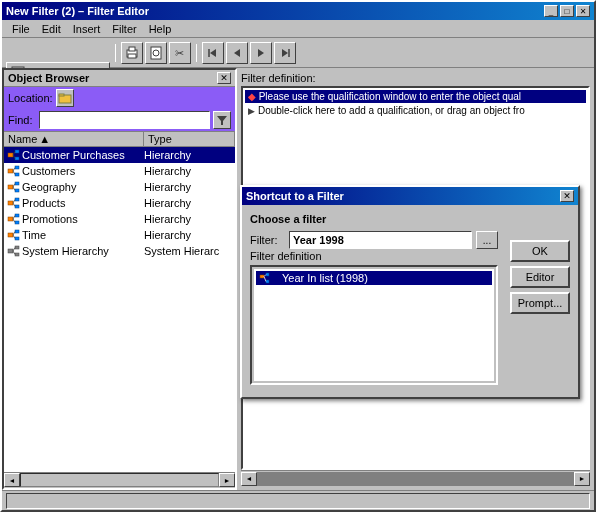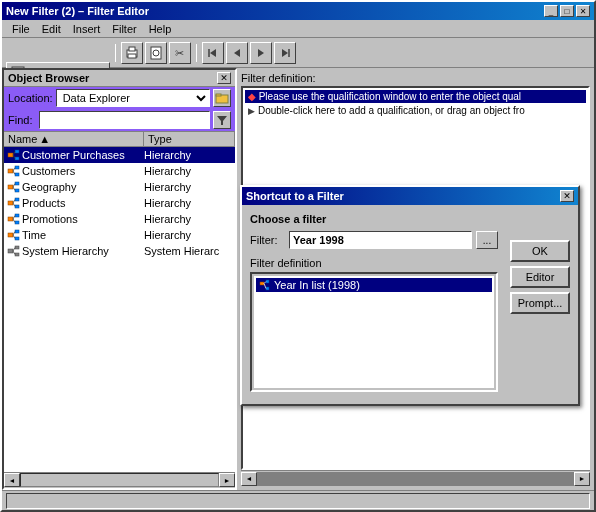--- a/index.html
+++ b/index.html
@@ -447,21 +447,21 @@
     .modal-section-label {
       font-size: 11px;
       font-weight: bold;
       margin-bottom: 6px;
     }
 
     .modal-filter-row {
       display: flex;
       align-items: center;
       gap: 4px;
-      margin-bottom: 8px;
+      margin-bottom: 1px;
     }
 
     .modal-filter-label {
       font-size: 11px;
       width: 35px;
     }
 
     .modal-filter-input {
       flex: 1;
       height: 18px;
@@ -503,21 +503,21 @@
     .modal-def-inner {
       background: white;
       height: 100%;
       overflow: hidden;
       padding: 2px;
     }
 
     .modal-def-item {
       display: flex;
       align-items: center;
-      gap: 3px;
+      gap: 11px;
       background: #000080;
       color: white;
       padding: 1px 3px;
       font-size: 11px;
       cursor: default;
     }
 
     .modal-buttons {
       position: absolute;
       right: 8px;
@@ -627,23 +627,20 @@
     <div class="main-content">
 
       <div class="left-panel">
         <div class="panel-title-bar">
           <span class="panel-title">Object Browser</span>
           <div class="panel-close">✕</div>
         </div>
 
         <div class="location-row">
           <span class="location-label">Location:</span>
-          <select class="location-select">
-            <option>Data Explorer</option>
-          </select>
           <div class="location-icon-btn">
             <svg width="14" height="14">
               <rect x="1" y="4" width="12" height="8" fill="#f0c040" stroke="#808040" stroke-width="1"></rect>
               <rect x="1" y="3" width="5" height="2" fill="#f0c040" stroke="#808040" stroke-width="1"></rect>
             </svg>
           </div>
         </div>
 
         <div class="find-row">
           <span class="find-label">Find:</span>

